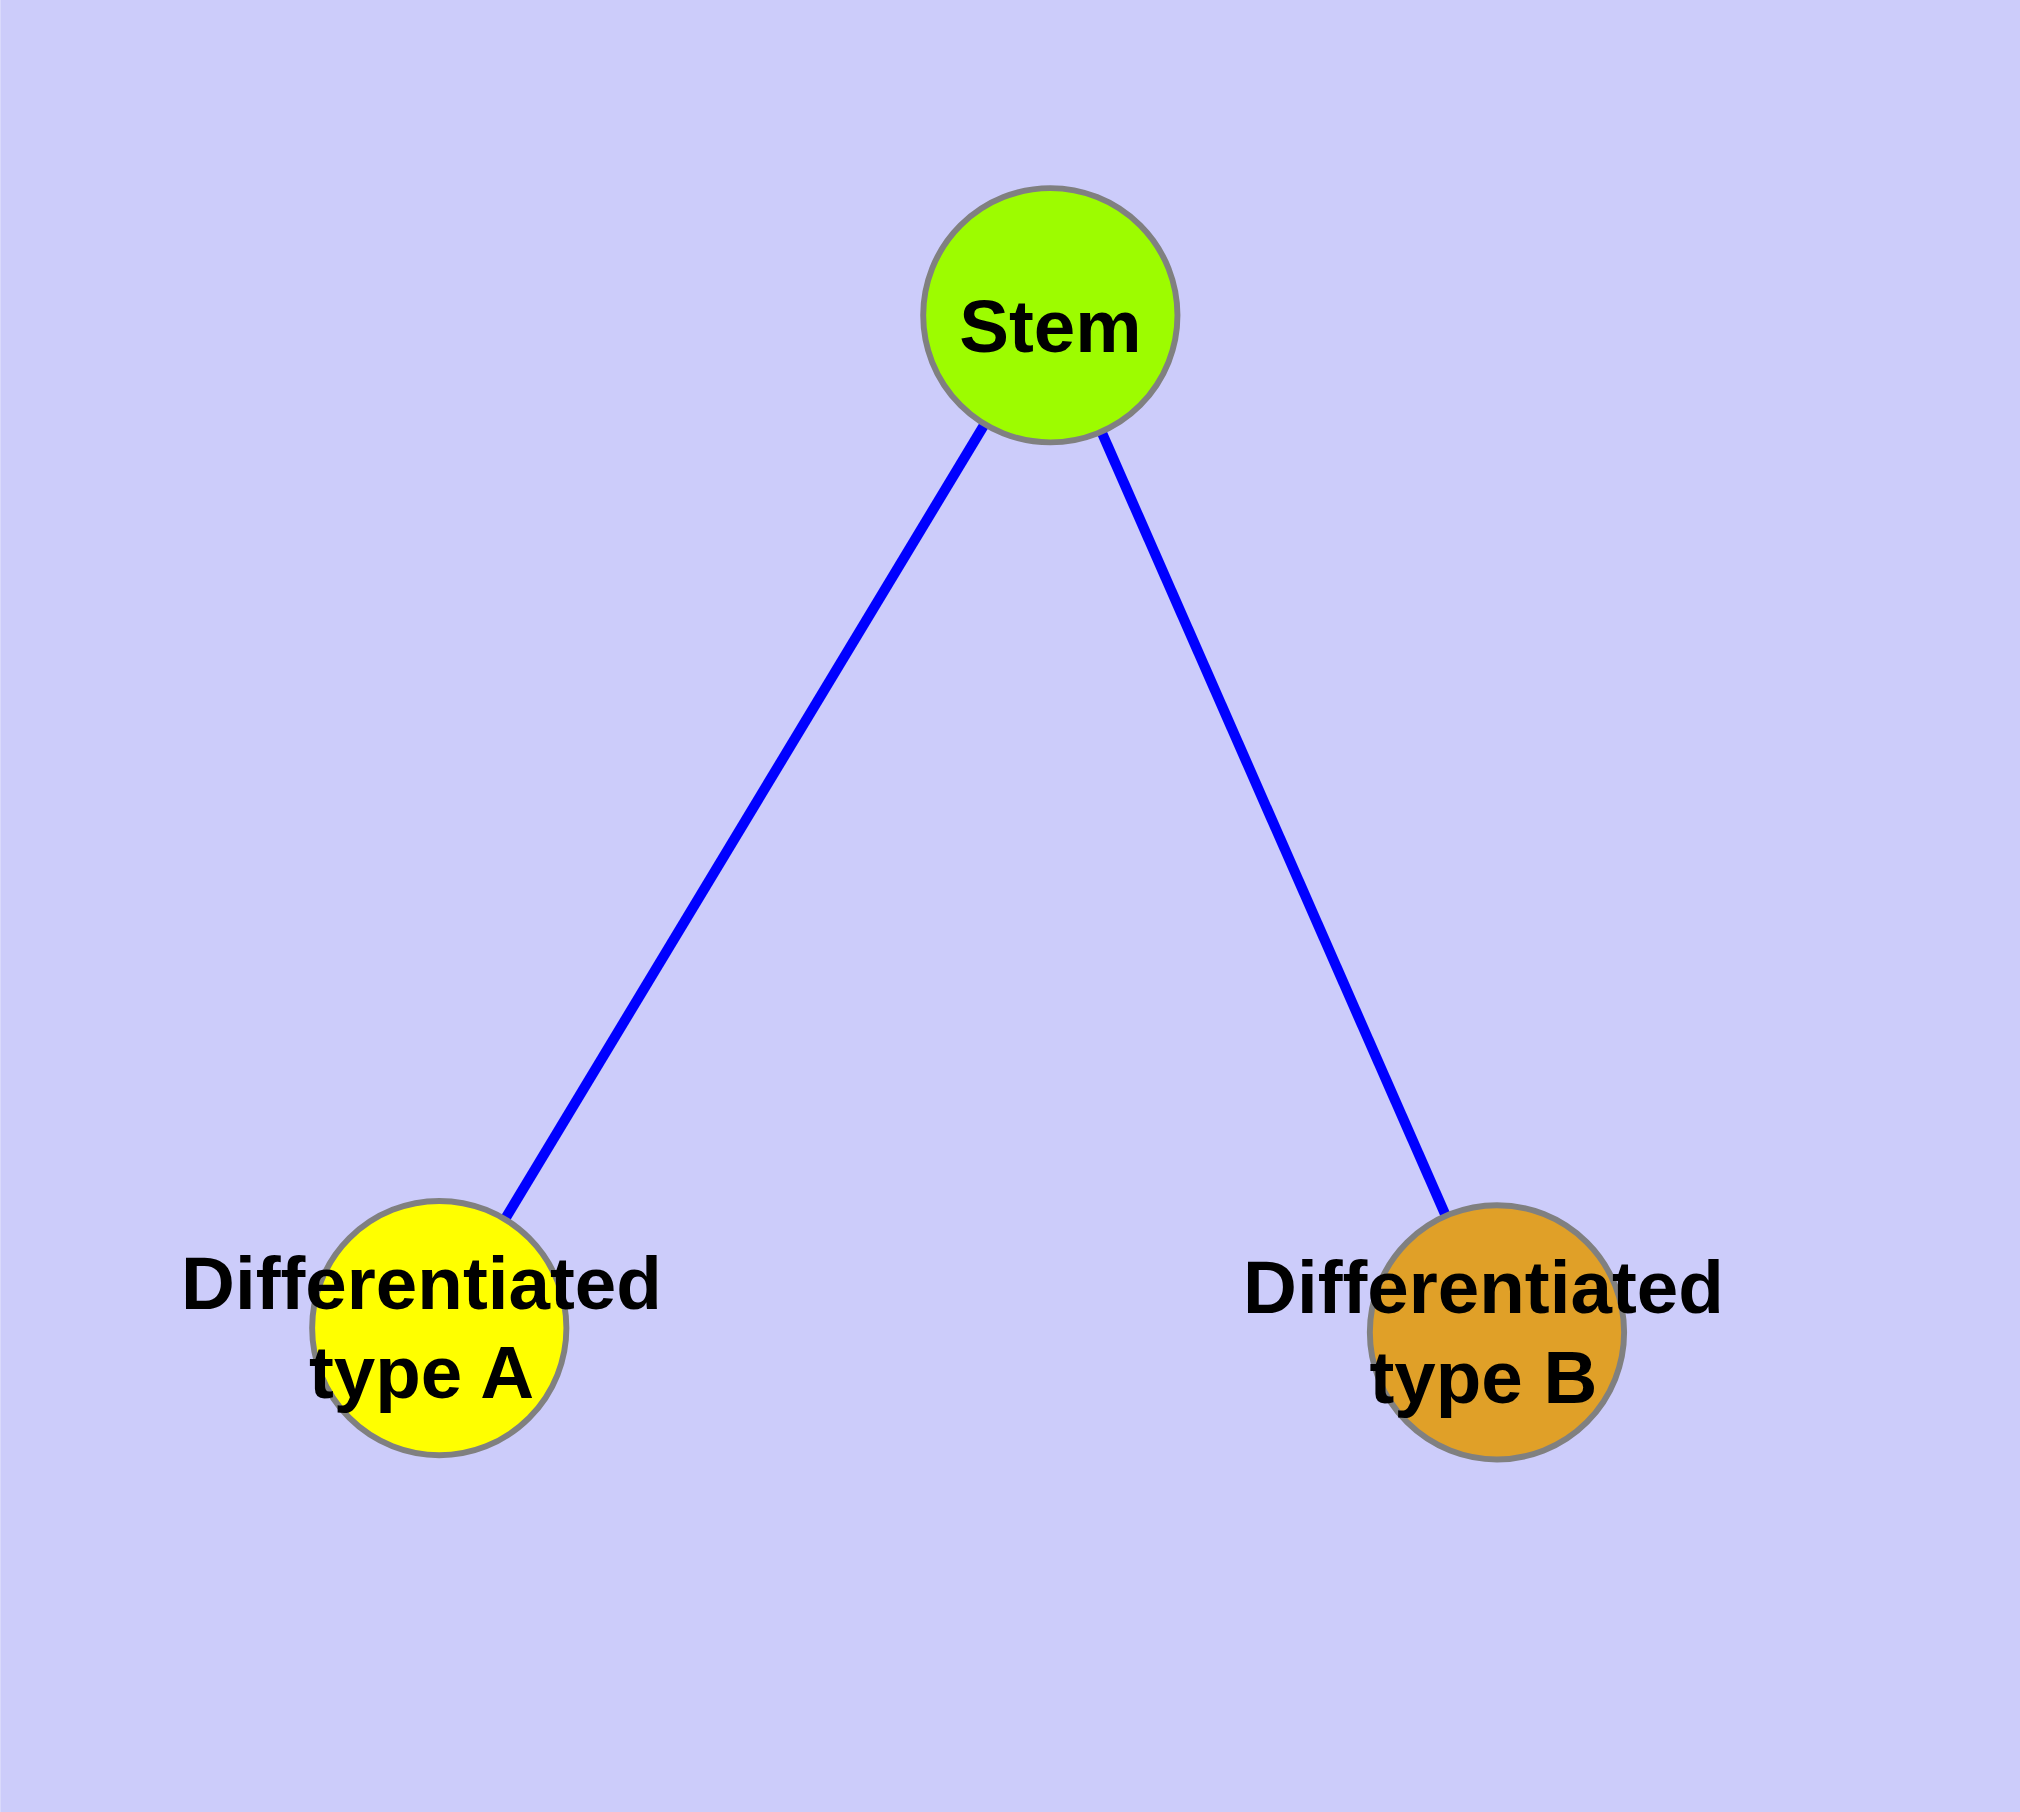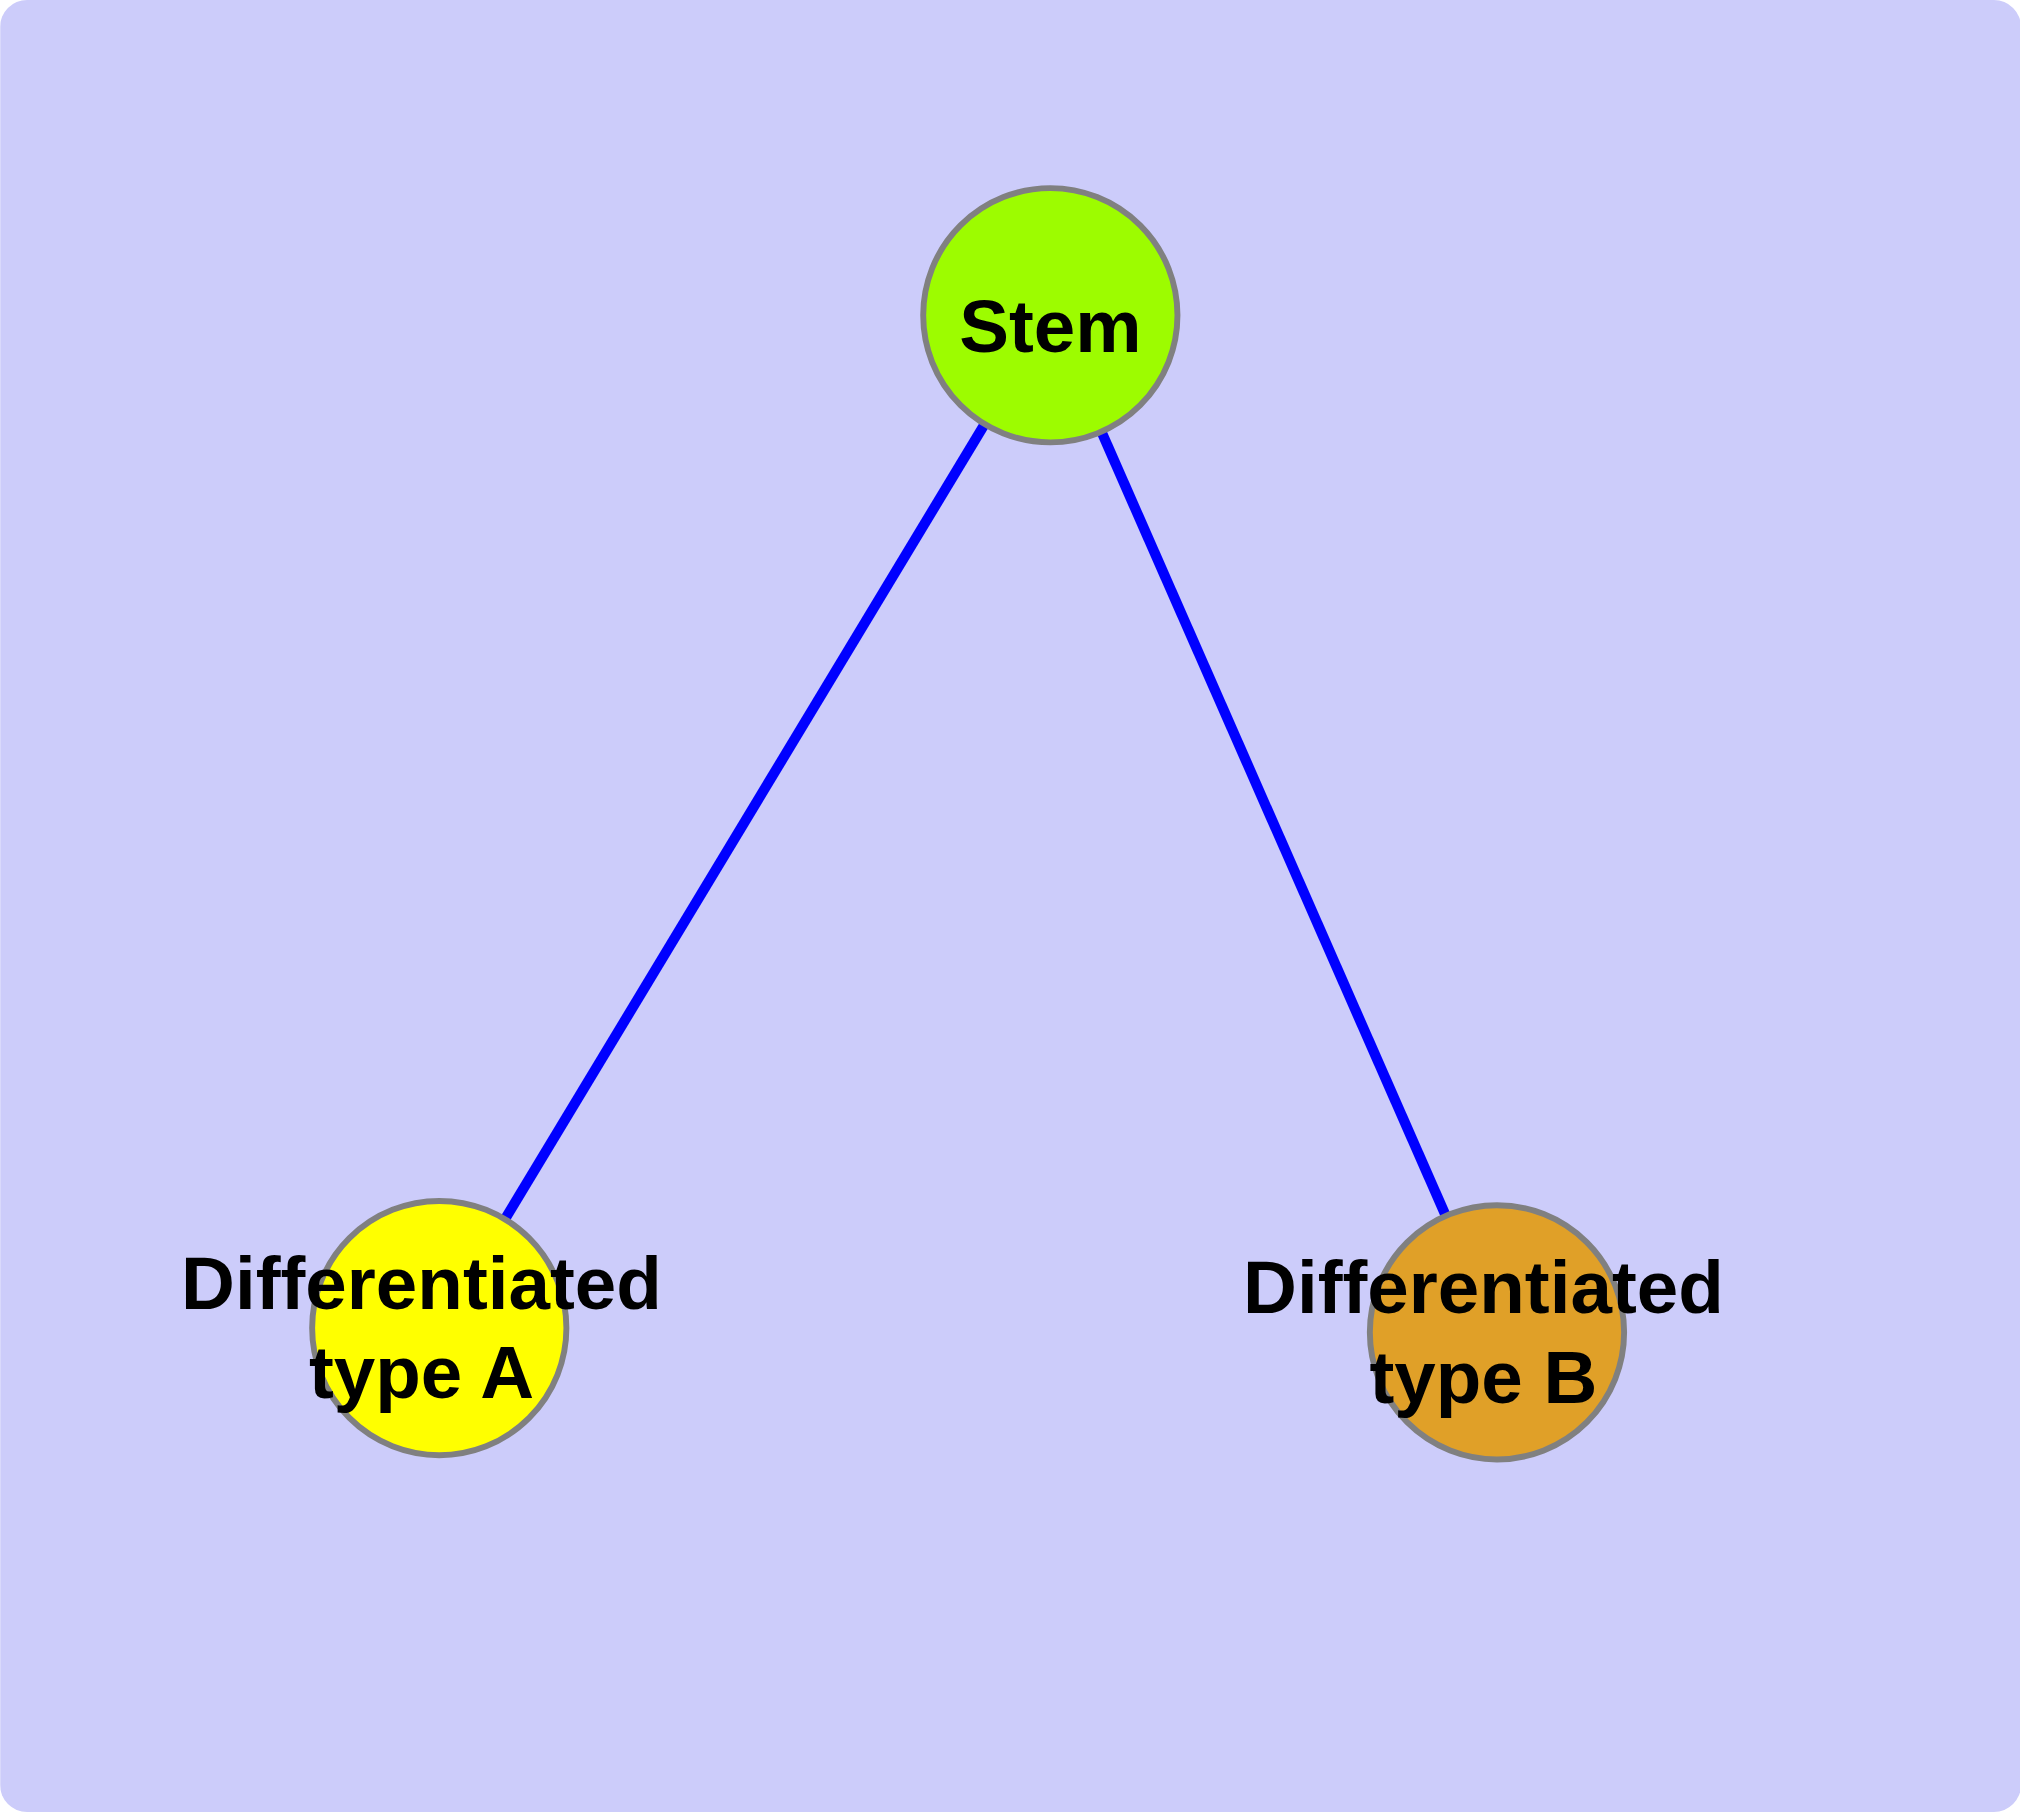--- a/index.html
+++ b/index.html
@@ -6,21 +6,20 @@
     margin: 0;
     padding: 0;
     background: #ffffff;
   }
   #canvas {
     position: relative;
     width: 2021px;
     height: 1812px;
     overflow: hidden;
     font-family: "Liberation Sans", "DejaVu Sans", sans-serif;
-    border-radius: 27px;
   }
   #graph-svg {
     position: absolute;
     top: 0;
     left: 0;
     width: 2021px;
     height: 1812px;
     display: block;
   }
   .node-circle {

